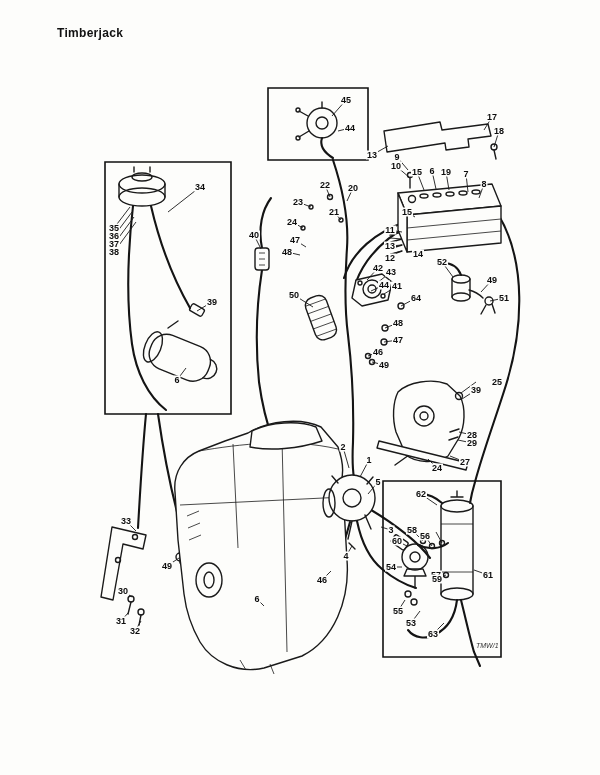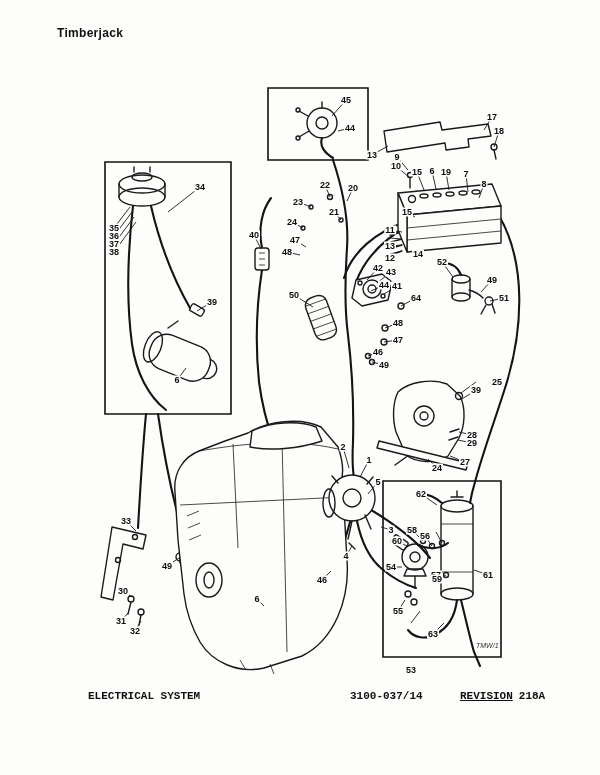--- a/index.html
+++ b/index.html
@@ -348,32 +348,27 @@
       <span class="callout" style="left: 391px; top: 530px;">3</span>
       <span class="callout" style="left: 397px; top: 541px;">60</span>
       <span class="callout" style="left: 421px; top: 494px;">62</span>
       <span class="callout" style="left: 412px; top: 530px;">58</span>
       <span class="callout" style="left: 425px; top: 536px;">56</span>
       <span class="callout" style="left: 436px; top: 532px; margin-top: 43px;">57</span>
       <span class="callout" style="left: 391px; top: 567px;">54</span>
       <span class="callout" style="left: 437px; top: 579px;">59</span>
       <span class="callout" style="left: 488px; top: 575px;">61</span>
       <span class="callout" style="left: 398px; top: 611px;">55</span>
-      <span class="callout" style="left: 411px; top: 623px; margin-top: 47px;">53</span>
+      <span class="callout" style="left: 411px; top: 623px;">53</span>
       <span class="callout" style="left: 433px; top: 634px;">63</span>
       <span class="callout" style="left: 126px; top: 521px;">33</span>
       <span class="callout" style="left: 167px; top: 566px;">49</span>
       <span class="callout" style="left: 322px; top: 580px;">46</span>
       <span class="callout" style="left: 123px; top: 591px;">30</span>
       <span class="callout" style="left: 257px; top: 599px;">6</span>
       <span class="callout" style="left: 121px; top: 621px;">31</span>
       <span class="callout" style="left: 135px; top: 631px;">32</span>
     </div>
 
   <span class="diagram-note">TMW/1</span>
 
-  <div class="footer">
-    <span class="footer-section">ELECTRICAL SYSTEM</span>
-    <span class="footer-docnum">3100-037/14</span>
-    <span class="footer-revision"><span class="rev-label">REVISION</span><span>218A</span></span>
-  </div>
 
 </div>
 
 </body></html>

